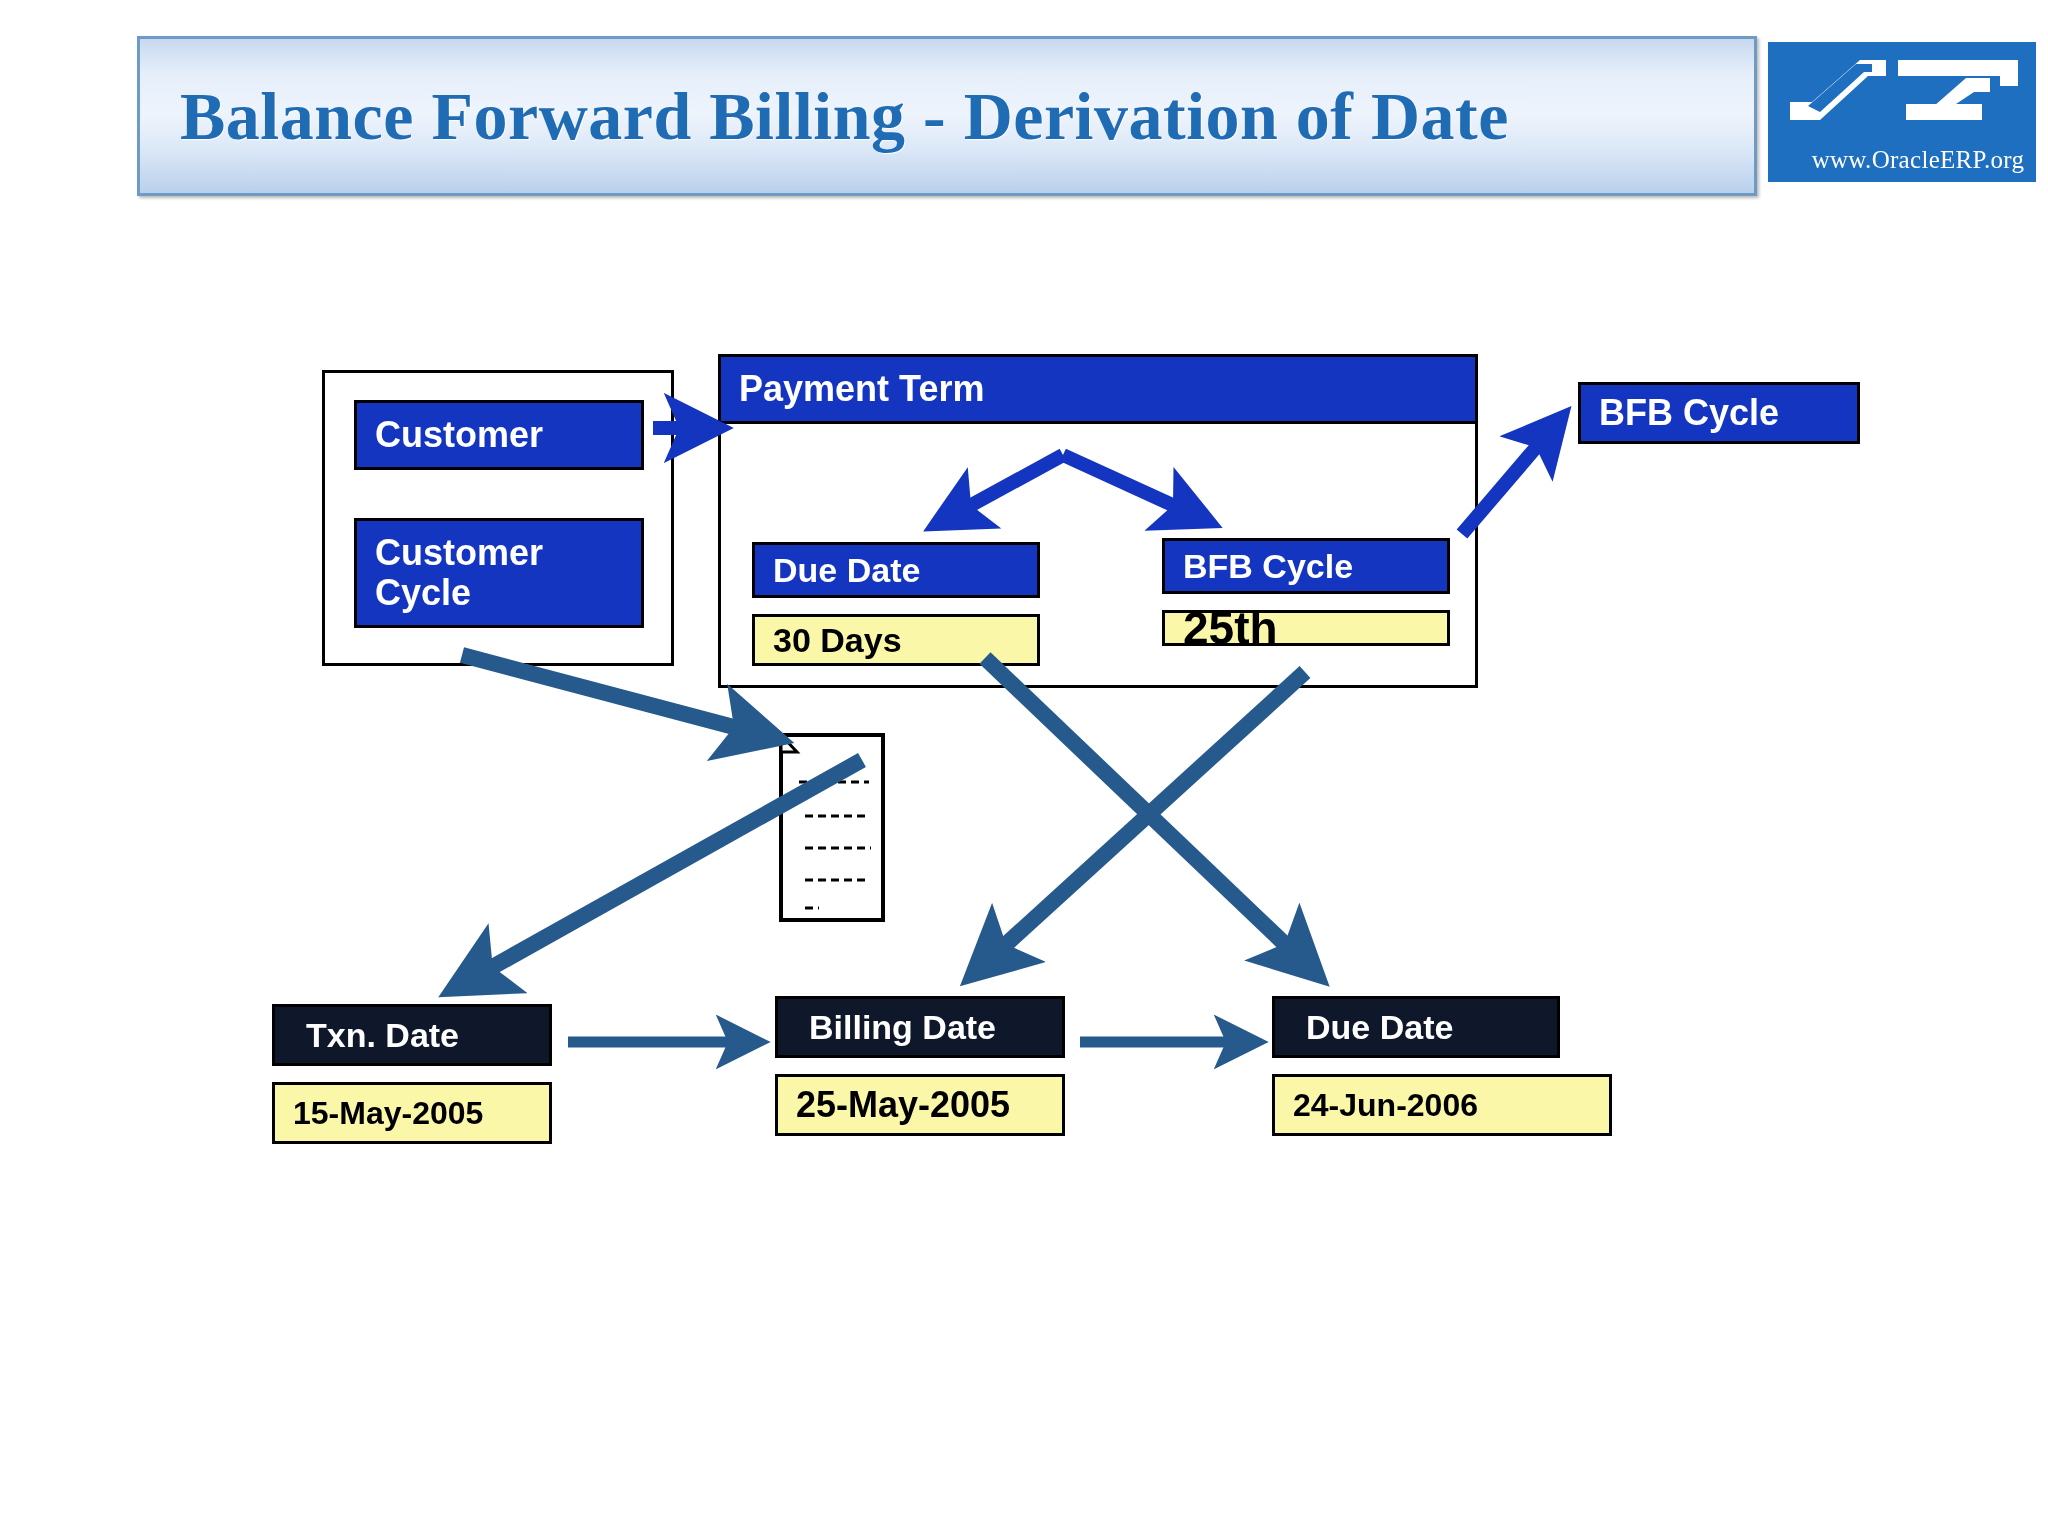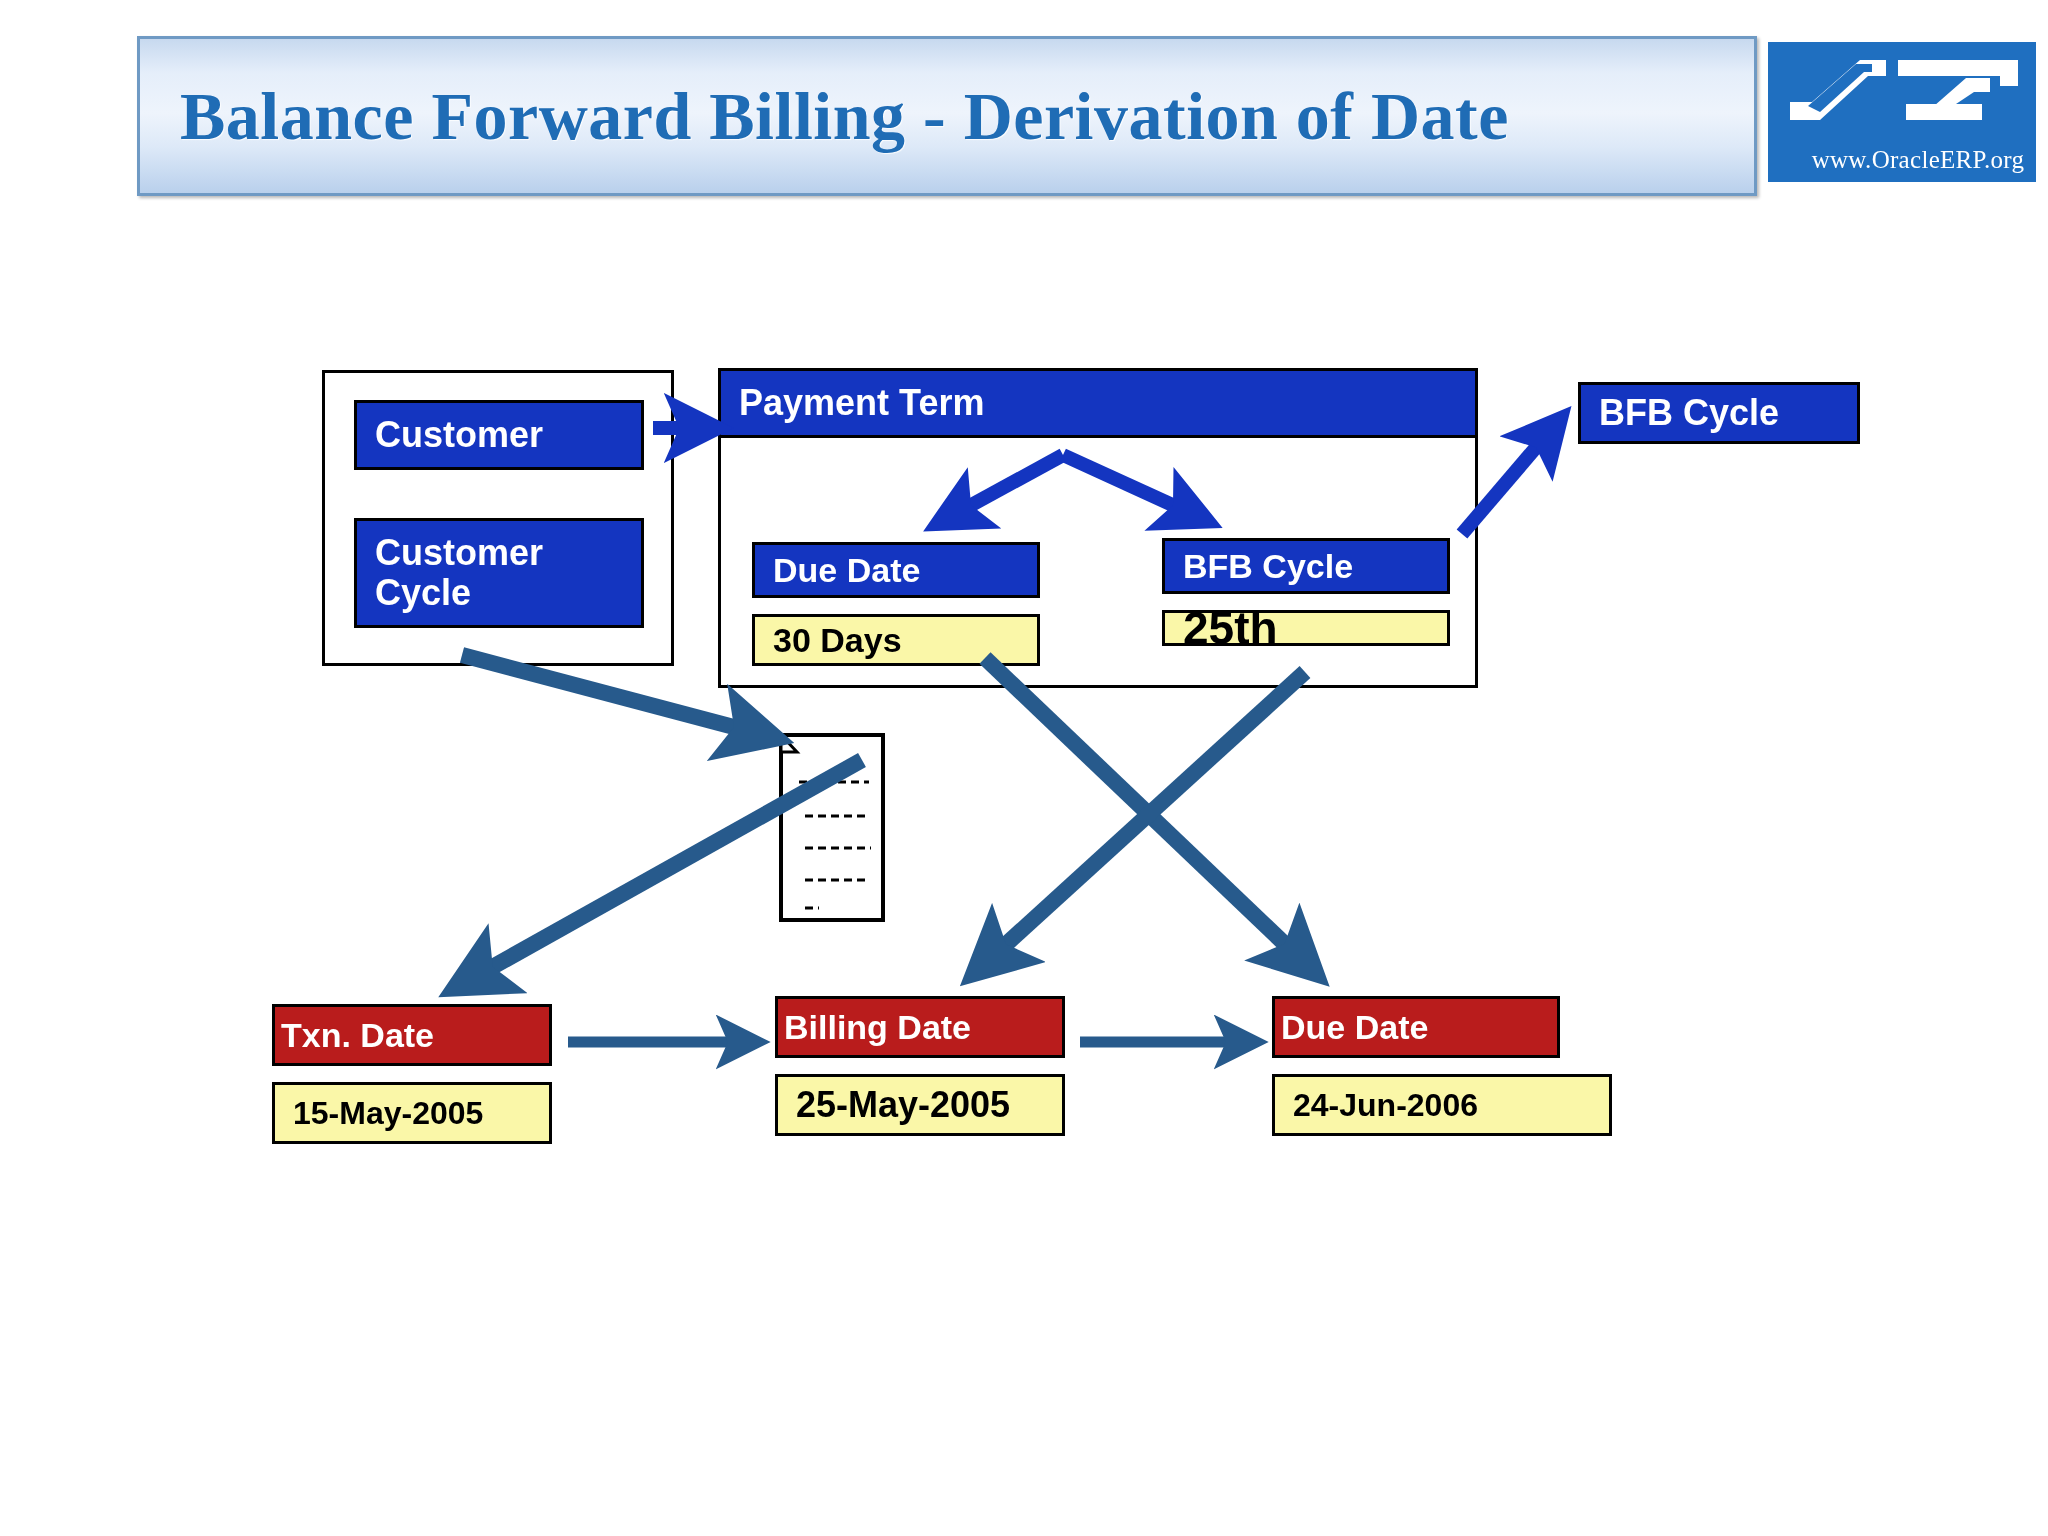--- a/index.html
+++ b/index.html
@@ -86,27 +86,27 @@
     border: 3px solid #000000;
     color: #ffffff;
     font-weight: bold;
     display: flex;
     align-items: center;
     padding-left: 18px;
   }
   .navy-cap {
     position: absolute;
     box-sizing: border-box;
-    background: #b91c1c;
-    border: 3px solid #000000;
-    color: #ffffff;
-    font-weight: bold;
-    display: flex;
-    align-items: center;
-    padding-left: 6px;
+    background: #0f172a;
+    border: 3px solid #000000;
+    color: #ffffff;
+    font-weight: bold;
+    display: flex;
+    align-items: center;
+    padding-left: 31px;
   }
   .yellow-cell {
     position: absolute;
     box-sizing: border-box;
     background: #faf7a8;
     border: 3px solid #000000;
     color: #000000;
     font-weight: bold;
     display: flex;
     align-items: center;
@@ -130,21 +130,21 @@
   #customer-box   { left: 354px; top: 400px; width: 290px; height: 70px; font-size: 36px; }
   #customer-site-box {
     left: 354px; top: 518px; width: 290px; height: 110px;
     font-size: 36px; line-height: 1.12; display: block;
     padding-top: 12px; padding-left: 18px;
   }
 
   
   #payment-term-group { left: 718px; top: 368px; width: 760px; height: 320px; }
   #payment-term-header {
-    left: 718px; top: 368px; width: 760px; height: 70px;
+    left: 718px; top: 354px; width: 760px; height: 70px;
     font-size: 36px; border-width: 3px;
   }
   #due-date-cap   { left: 752px; top: 542px; width: 288px; height: 56px; font-size: 34px; }
   #due-date-val   { left: 752px; top: 602px; width: 288px; height: 52px; font-size: 34px; }
   #bfb-cycle-cap  { left: 1162px; top: 538px; width: 288px; height: 56px; font-size: 34px; }
   #bfb-cycle-val  { left: 1162px; top: 598px; width: 288px; height: 36px; font-size: 46px; }
 
   
   #bfb-cycle-top { left: 1578px; top: 382px; width: 282px; height: 62px; font-size: 36px; }
 

